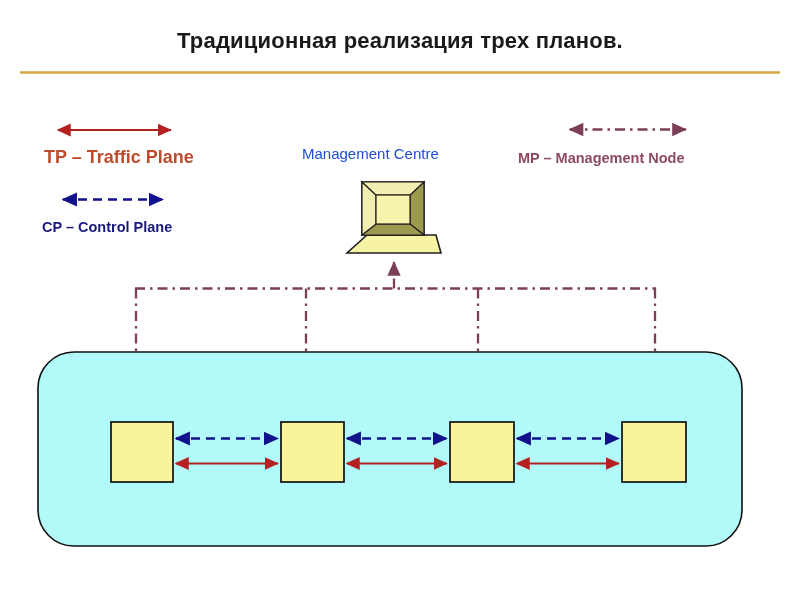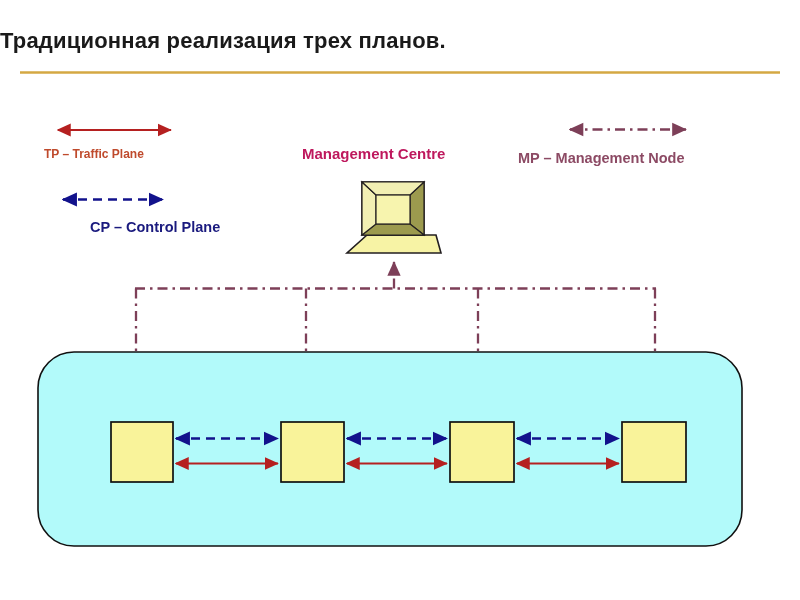--- a/index.html
+++ b/index.html
@@ -24,54 +24,53 @@
   }
   .txt {
     position: absolute;
     white-space: nowrap;
     font-family: "Liberation Sans", sans-serif;
   }
   #title-text {
     left: 0;
     top: 28px;
     width: 800px;
-    text-align: left;
+    text-align: center;
     font-size: 22px;
     font-weight: bold;
     color: #1a1a1a;
     letter-spacing: 0.2px;
   }
   #legend-tp-label {
     left: 44px;
     top: 147px;
-    font-size: 12px;
+    font-size: 18px;
     font-weight: bold;
     color: #bf4a2c;
   }
   #legend-cp-label {
     left: 42px;
     top: 219px;
     font-size: 14.5px;
     font-weight: bold;
     color: #1a1a7e;
-    margin-left: 48px;
   }
   #legend-mp-label {
     left: 518px;
     top: 150px;
     font-size: 14.5px;
     font-weight: bold;
     color: #8c4a64;
   }
   #mc-label {
     left: 302px;
     top: 145px;
     font-size: 15px;
-    font-weight: bold;
-    color: #be185d;
+    font-weight: normal;
+    color: #1d4ed8;
   }
   .node-label {
     font-size: 15px;
     font-weight: normal;
     color: #101010;
     text-align: center;
   }
 </style>
 </head>
 <body>

